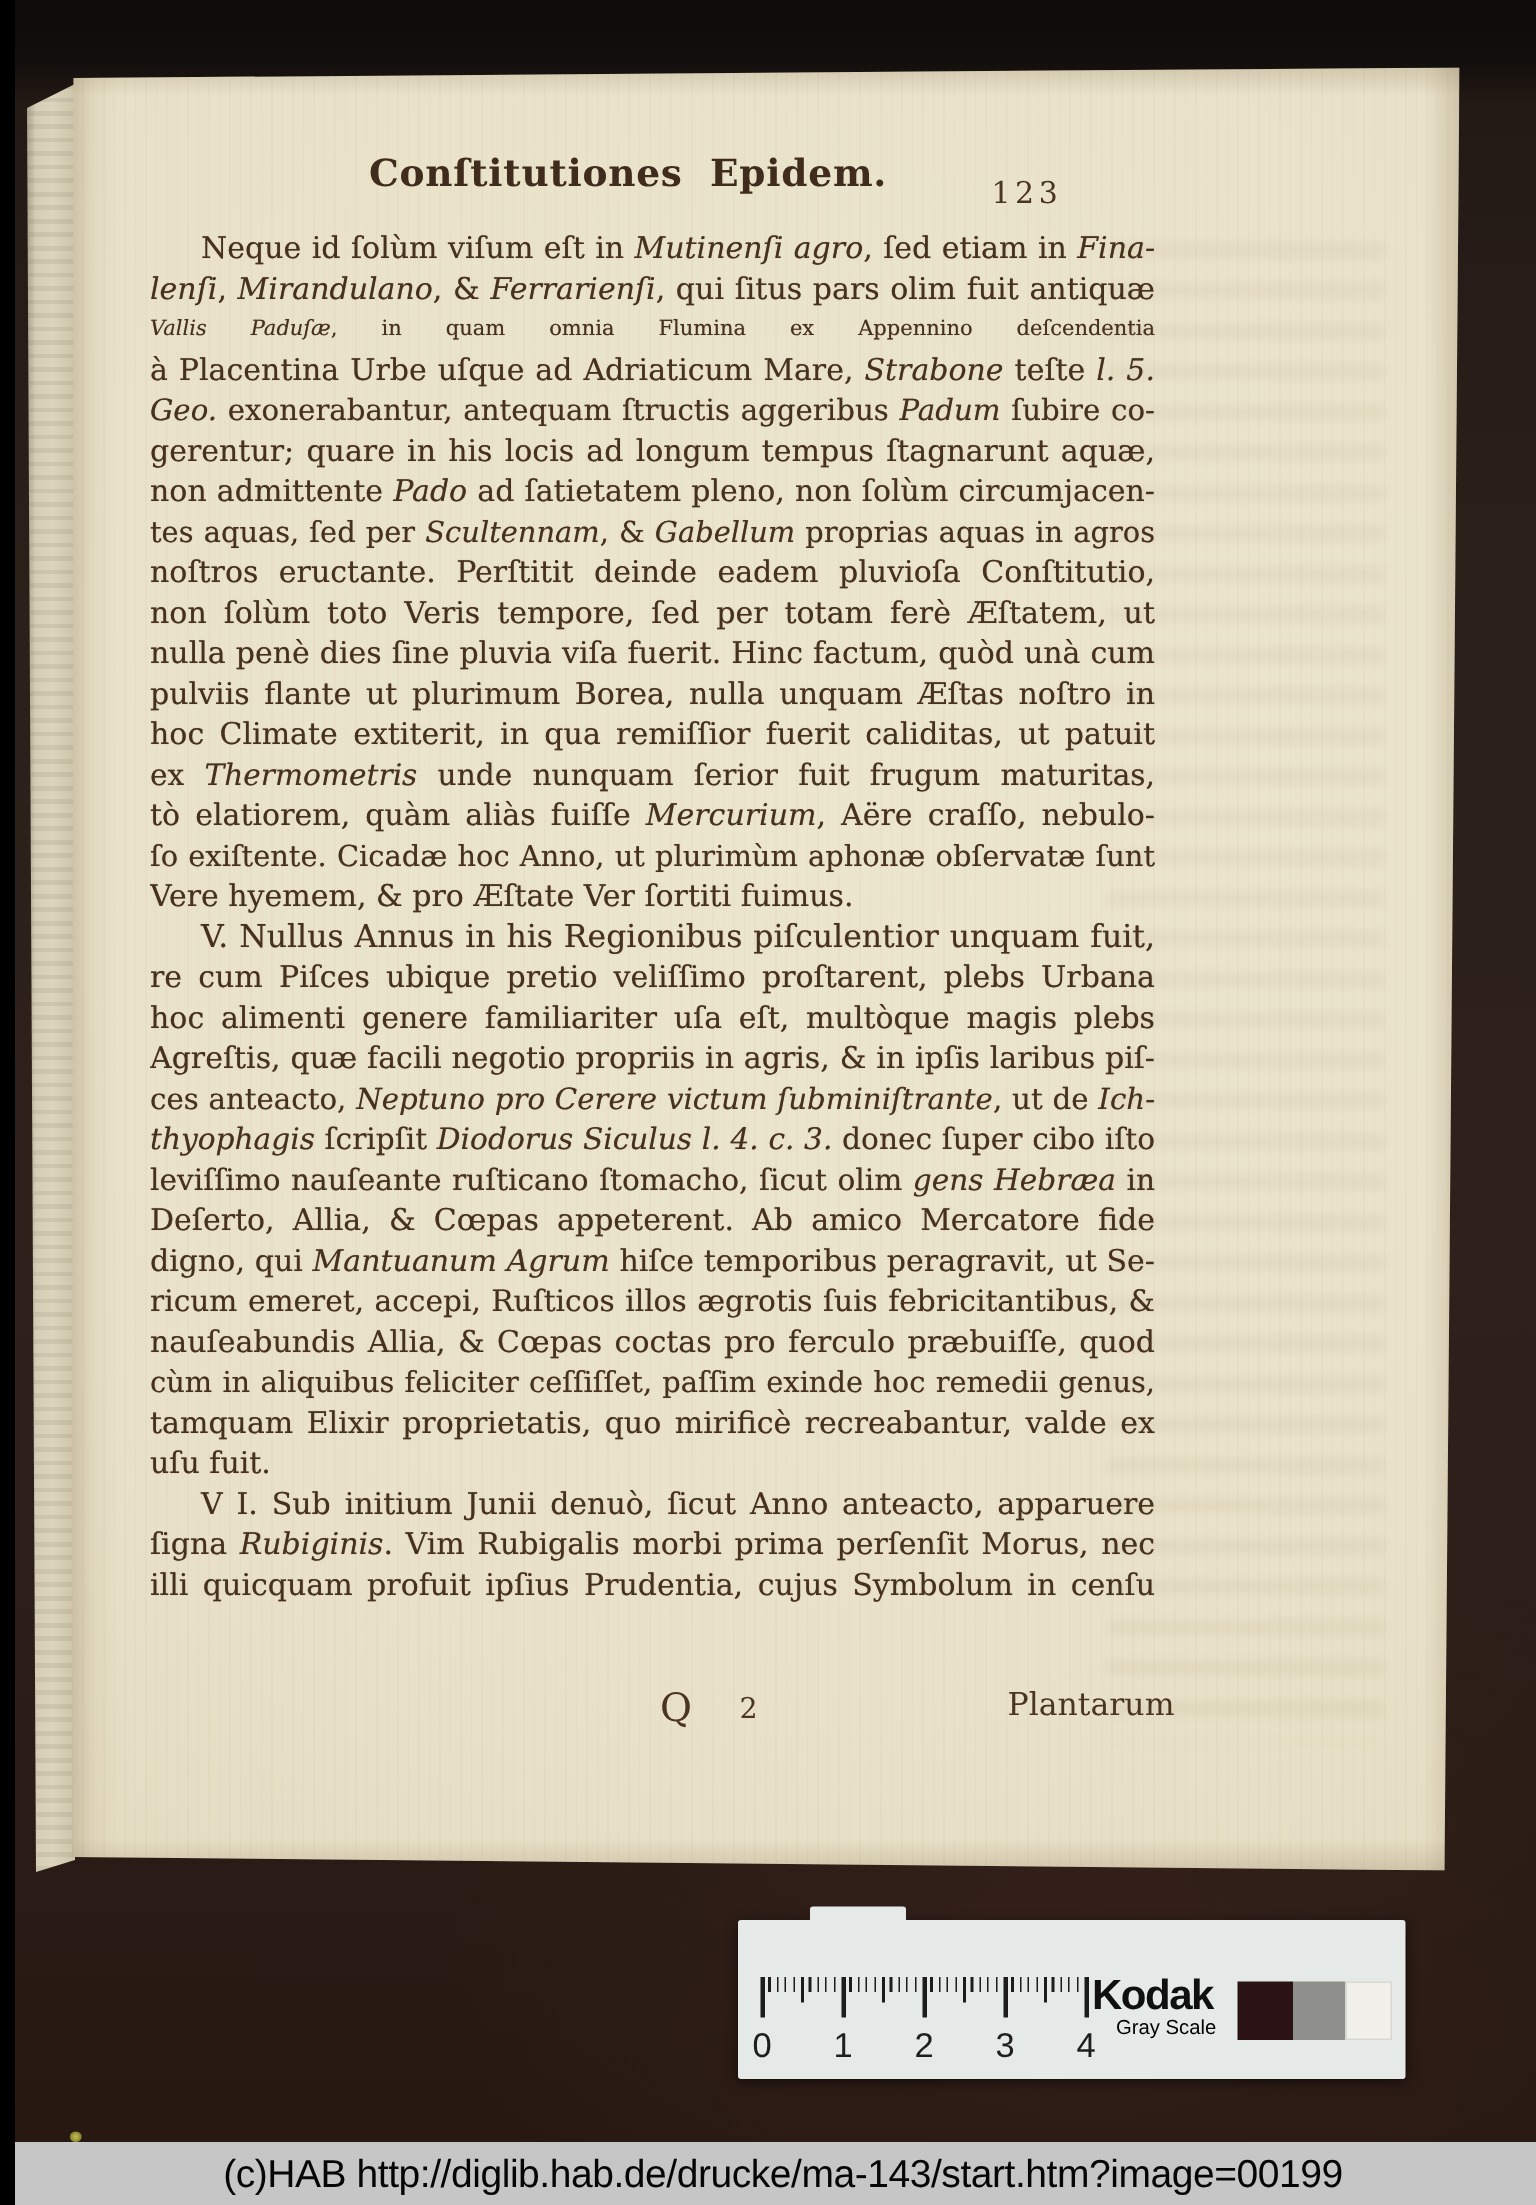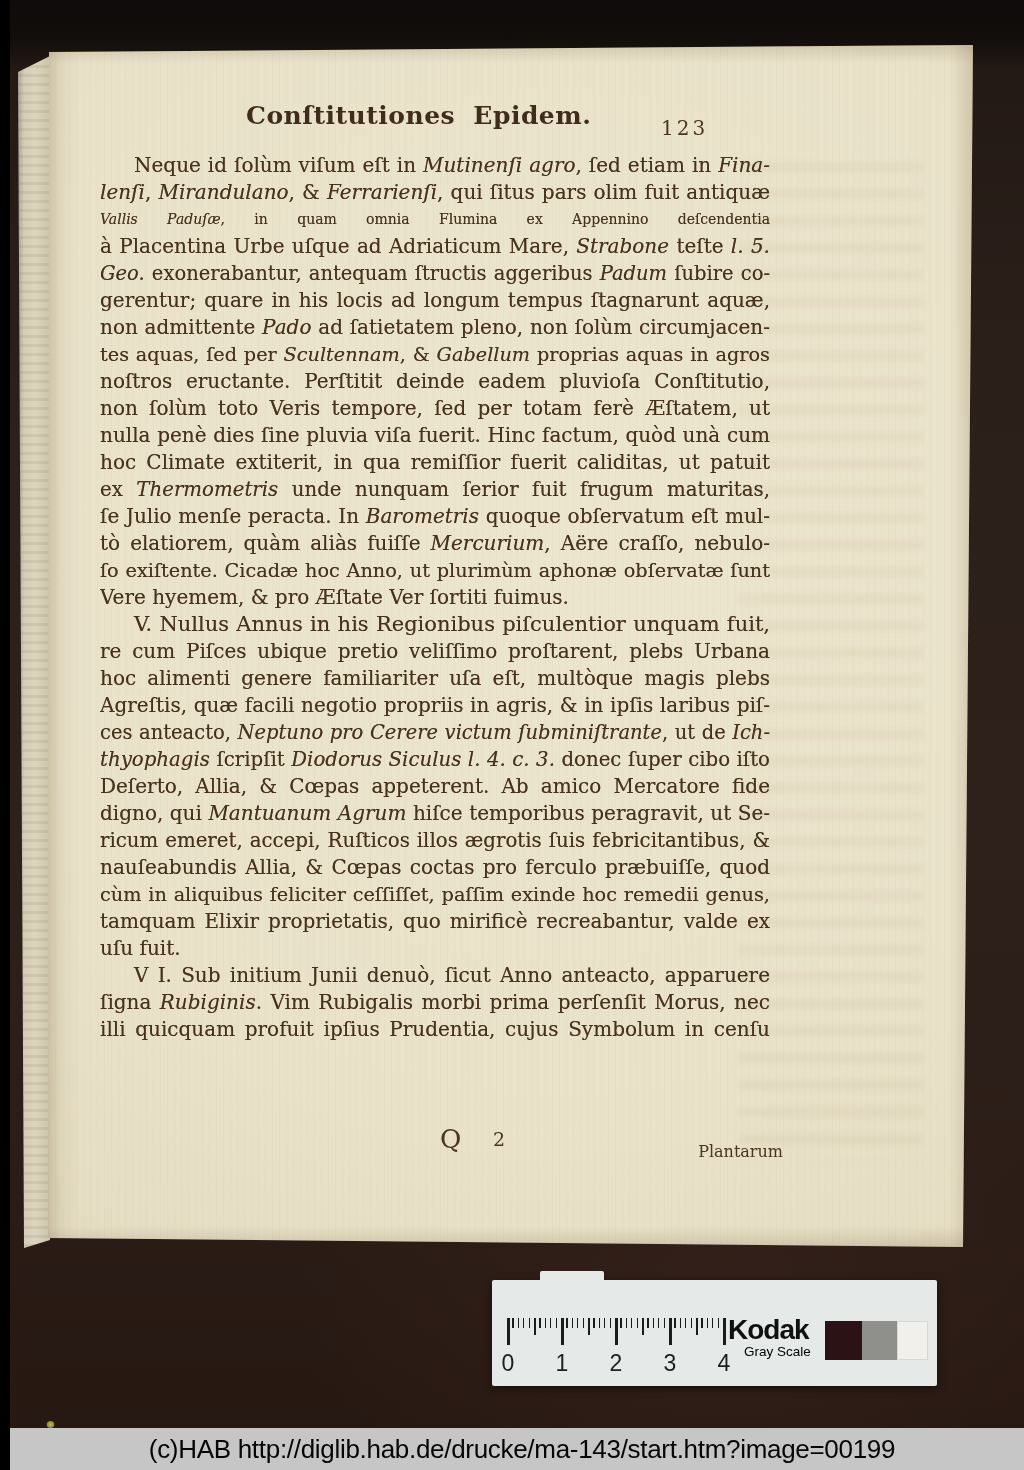--- a/index.html
+++ b/index.html
@@ -35,21 +35,21 @@
   #text-block{position:absolute;left:52px;top:108px;width:670px;color:#46311c;}
   .tl{height:27px;line-height:27px;font-size:20px;overflow:hidden;
       text-align:justify;text-align-last:justify;white-space:normal;
       text-shadow:0 0 .5px rgba(70,45,20,.55);}
   .tl.noj{text-align:left;text-align-last:auto;}
   .tl.ind{text-indent:34px;}
   .it{font-style:italic;}
   #signature-line{position:absolute;left:52px;top:1080px;width:683px;height:28px;color:#4a3520;}
   #sig-mark{position:absolute;left:340px;top:0;font-size:26px;}
   #sig-num{position:absolute;left:393px;top:4px;font-size:19px;}
-  #catchword{position:absolute;right:0;top:18px;font-size:16px;}
+  #catchword{position:absolute;right:0;top:0;font-size:21px;}
   #dust-speck{position:absolute;left:36px;top:1421px;width:9px;height:7px;border-radius:50%;
     background:radial-gradient(circle,#c6c050 0%,#8a8534 60%,transparent 75%);}
   
   #label-card{position:absolute;left:482px;top:1280px;width:445px;height:106px;
     background:#e5eae8;border-radius:2px;box-shadow:0 2px 8px rgba(0,0,0,.55);
     font-family:"Liberation Sans",sans-serif;}
   #card-tab{position:absolute;left:48px;top:-9px;width:64px;height:12px;background:#e5eae8;border-radius:2px 2px 0 0;}
   #card-title{position:absolute;left:13px;top:2px;width:425px;font-family:"Liberation Serif","DejaVu Serif",serif;
     font-weight:700;font-size:23.5px;color:#161616;white-space:nowrap;}
   #ruler{position:absolute;left:15px;top:38px;width:222px;height:60px;}
@@ -89,32 +89,33 @@
         <div class="tl" style=""><span class="it">lenſi</span><span>, </span><span class="it">Mirandulano</span><span>, &amp; </span><span class="it">Ferrarienſi</span><span>, qui ſitus pars olim fuit antiquæ</span></div>
         <div class="tl" style="font-size: 14px;"><span class="it">Vallis Paduſæ</span><span>, in quam omnia Flumina ex Appennino deſcendentia</span></div>
         <div class="tl" style=""><span>à Placentina Urbe uſque ad Adriaticum Mare, </span><span class="it">Strabone</span><span> teſte </span><span class="it">l. 5.</span></div>
         <div class="tl" style="font-size: 19.5px;"><span class="it">Geo.</span><span> exonerabantur, antequam ſtructis aggeribus </span><span class="it">Padum</span><span> ſubire co-</span></div>
         <div class="tl" style=""><span>gerentur; quare in his locis ad longum tempus ſtagnarunt aquæ,</span></div>
         <div class="tl" style=""><span>non admittente </span><span class="it">Pado</span><span> ad ſatietatem pleno, non ſolùm circumjacen-</span></div>
         <div class="tl" style="font-size: 19.25px;"><span>tes aquas, ſed per </span><span class="it">Scultennam</span><span>, &amp; </span><span class="it">Gabellum</span><span> proprias aquas in agros</span></div>
         <div class="tl" style=""><span>noſtros eructante. Perſtitit deinde eadem pluvioſa Conſtitutio,</span></div>
         <div class="tl" style=""><span>non ſolùm toto Veris tempore, ſed per totam ferè Æſtatem, ut</span></div>
         <div class="tl" style=""><span>nulla penè dies ſine pluvia viſa fuerit. Hinc factum, quòd unà cum</span></div>
+        <div class="tl" style=""><span>pulviis flante ut plurimum Borea, nulla unquam Æſtas noſtro in</span></div>
         <div class="tl" style=""><span>hoc Climate extiterit, in qua remiſſior fuerit caliditas, ut patuit</span></div>
         <div class="tl" style="font-size: 19.75px;"><span>ex </span><span class="it">Thermometris</span><span> unde nunquam ſerior fuit frugum maturitas, meſ-</span></div>
-        <div class="tl" style=""><span>ſe Julio menſe peracta. In </span><span class="it">Barometris</span><span> quoque obſervatum eſt mul-</span></div>
         <div class="tl" style=""><span>tò elatiorem, quàm aliàs fuiſſe </span><span class="it">Mercurium</span><span>, Aëre craſſo, nebulo-</span></div>
         <div class="tl" style="font-size: 19.25px;"><span>ſo exiſtente. Cicadæ hoc Anno, ut plurimùm aphonæ obſervatæ ſunt</span></div>
         <div class="tl noj" style=""><span>Vere hyemem, &amp; pro Æſtate Ver ſortiti fuimus.</span></div>
         <div class="tl ind" style="font-size: 21px;"><span>V. Nullus Annus in his Regionibus piſculentior unquam fuit, qua-</span></div>
         <div class="tl" style=""><span>re cum Piſces ubique pretio veliſſimo proſtarent, plebs Urbana</span></div>
         <div class="tl" style=""><span>hoc alimenti genere familiariter uſa eſt, multòque magis plebs</span></div>
         <div class="tl" style=""><span>Agreſtis, quæ facili negotio propriis in agris, &amp; in ipſis laribus piſ-</span></div>
         <div class="tl" style="font-size: 19.5px;"><span>ces anteacto, </span><span class="it">Neptuno pro Cerere victum ſubminiſtrante</span><span>, ut de </span><span class="it">Ich-</span></div>
         <div class="tl" style="font-size: 19.75px;"><span class="it">thyophagis</span><span> ſcripſit </span><span class="it">Diodorus Siculus l. 4. c. 3.</span><span> donec ſuper cibo iſto</span></div>
+        <div class="tl" style="font-size: 19.75px;"><span>leviſſimo nauſeante ruſticano ſtomacho, ſicut olim </span><span class="it">gens Hebræa</span><span> in</span></div>
         <div class="tl" style=""><span>Deſerto, Allia, &amp; Cœpas appeterent. Ab amico Mercatore fide</span></div>
         <div class="tl" style=""><span>digno, qui </span><span class="it">Mantuanum Agrum</span><span> hiſce temporibus peragravit, ut Se-</span></div>
         <div class="tl" style="font-size: 19.75px;"><span>ricum emeret, accepi, Ruſticos illos ægrotis ſuis febricitantibus, &amp;</span></div>
         <div class="tl" style=""><span>nauſeabundis Allia, &amp; Cœpas coctas pro ferculo præbuiſſe, quod</span></div>
         <div class="tl" style="font-size: 19.25px;"><span>cùm in aliquibus feliciter ceſſiſſet, paſſim exinde hoc remedii genus,</span></div>
         <div class="tl" style=""><span>tamquam Elixir proprietatis, quo mirificè recreabantur, valde ex</span></div>
         <div class="tl noj" style=""><span>uſu fuit.</span></div>
         <div class="tl ind" style=""><span>V I. Sub initium Junii denuò, ſicut Anno anteacto, apparuere</span></div>
         <div class="tl" style=""><span>ſigna </span><span class="it">Rubiginis</span><span>. Vim Rubigalis morbi prima perſenſit Morus, nec</span></div>
         <div class="tl" style=""><span>illi quicquam profuit ipſius Prudentia, cujus Symbolum in cenſu</span></div>

